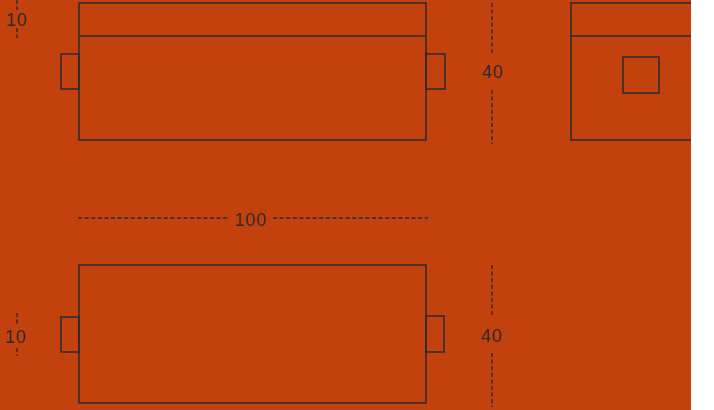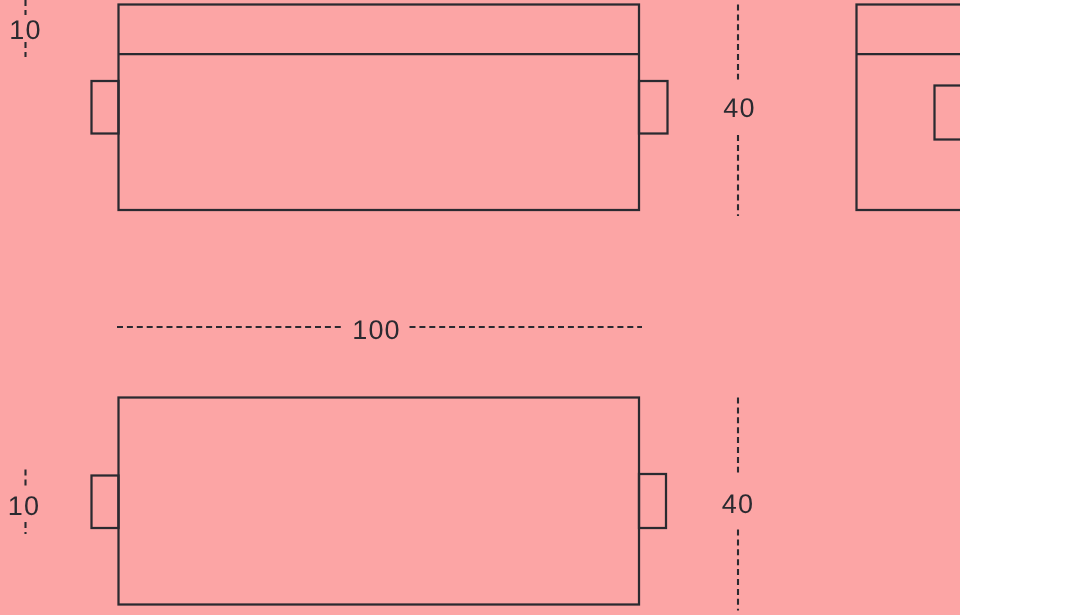--- a/index.html
+++ b/index.html
@@ -2,23 +2,23 @@
 <html><head>
 <meta charset="utf-8">
 <style>
   html, body {
     margin: 0;
     padding: 0;
     background: #ffffff;
   }
   #canvas {
     position: relative;
-    width: 640px;
+    width: 691px;
     height: 410px;
-    background: #fca5a5;
+    background: #c2410c;
     overflow: hidden;
   }
   svg {
     display: block;
   }
   .lines rect, .lines line {
     fill: none;
     stroke-width: 1.5;
     stroke-linecap: butt;
   }

